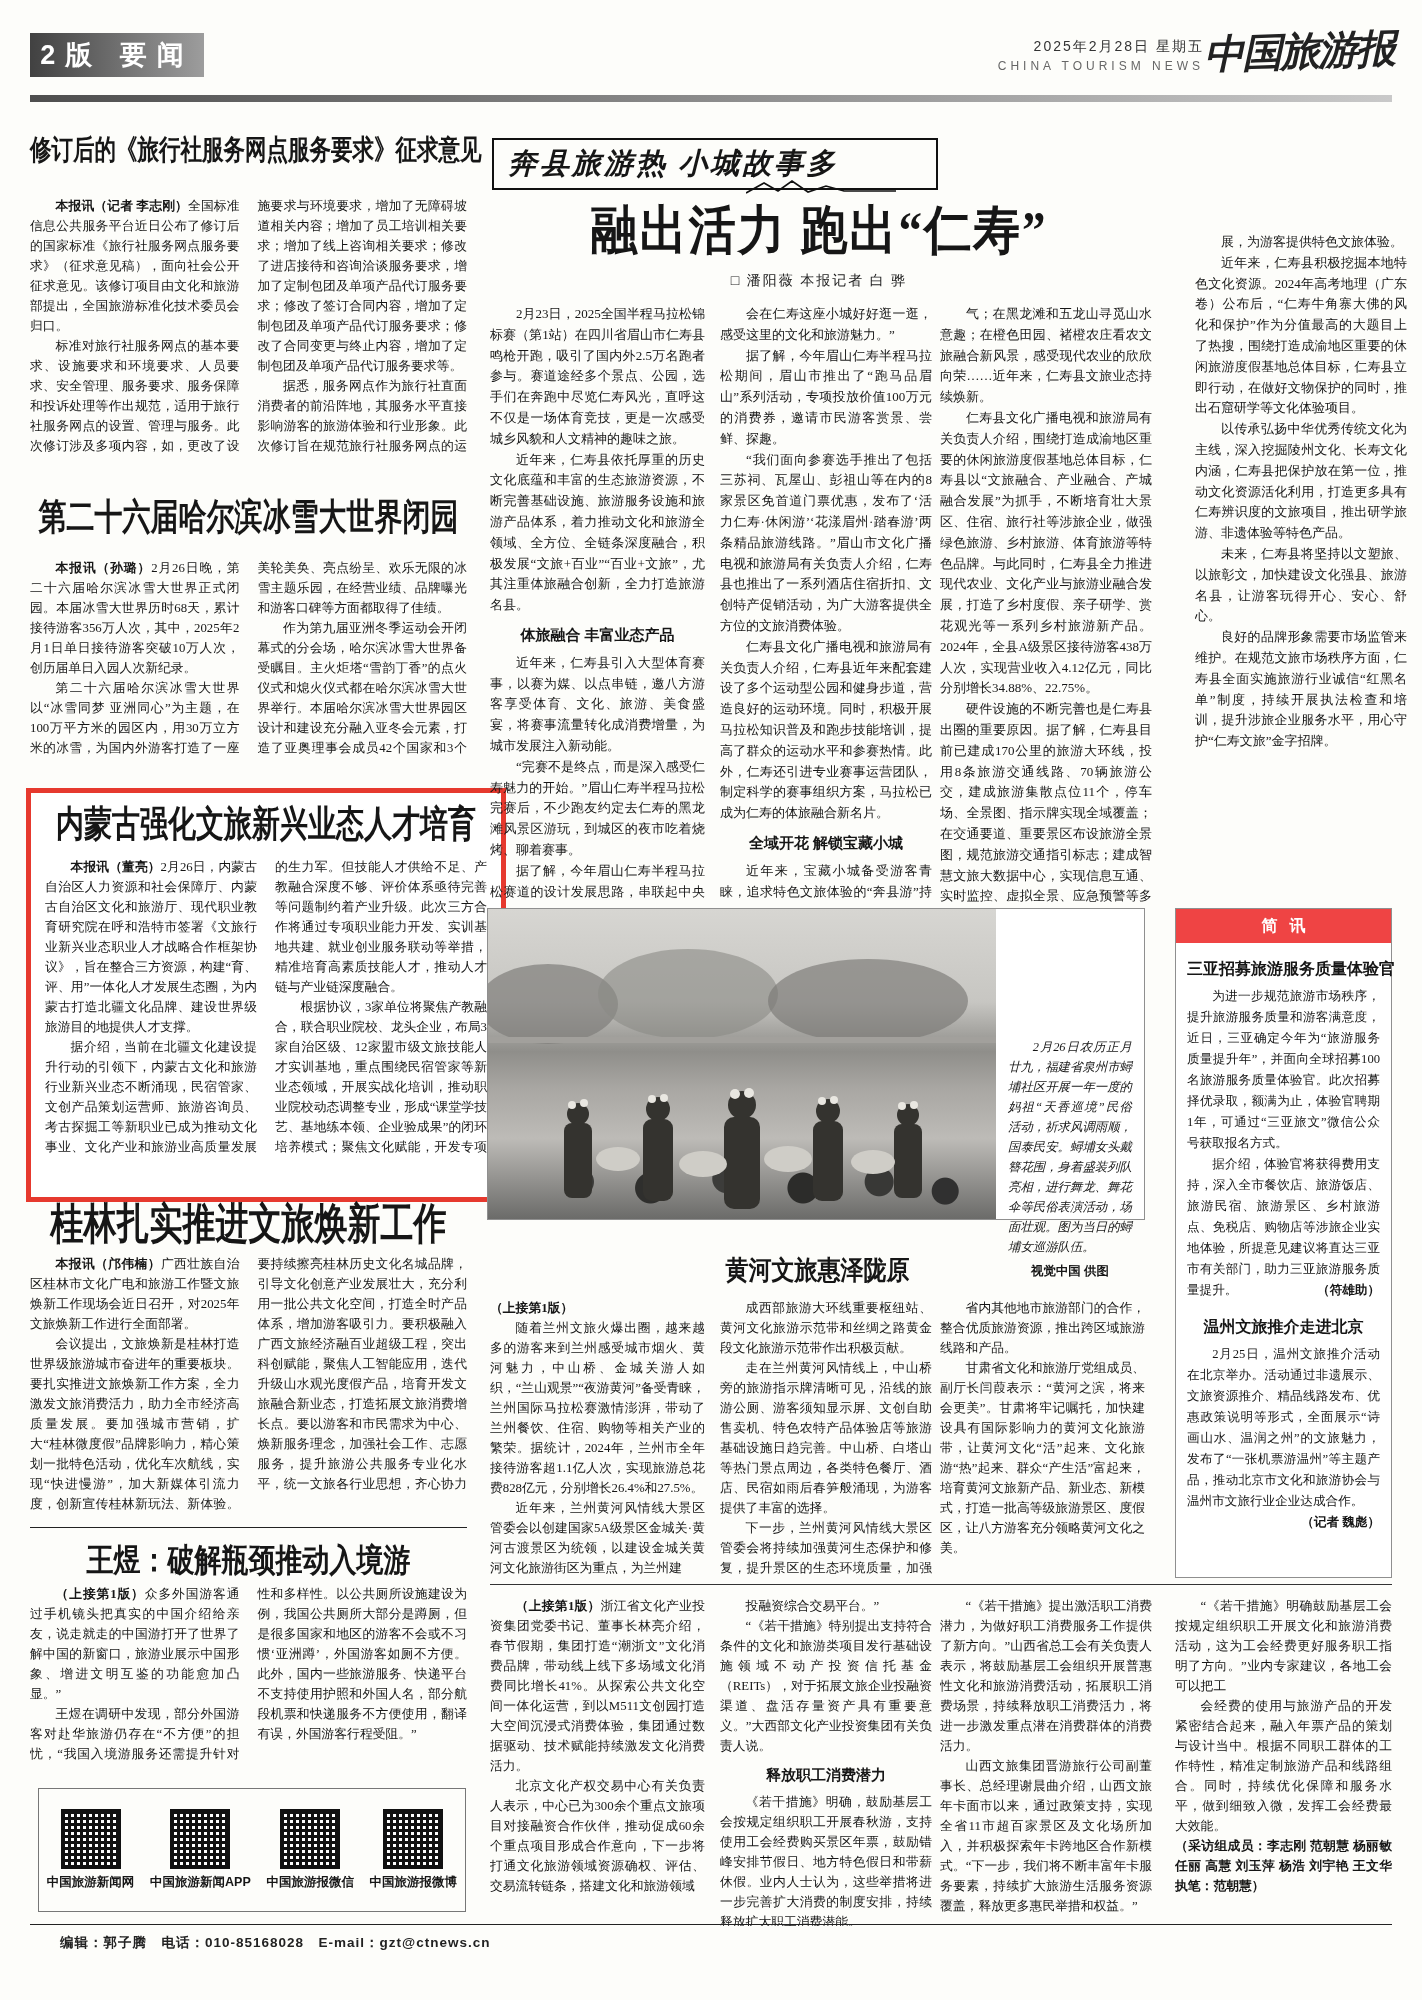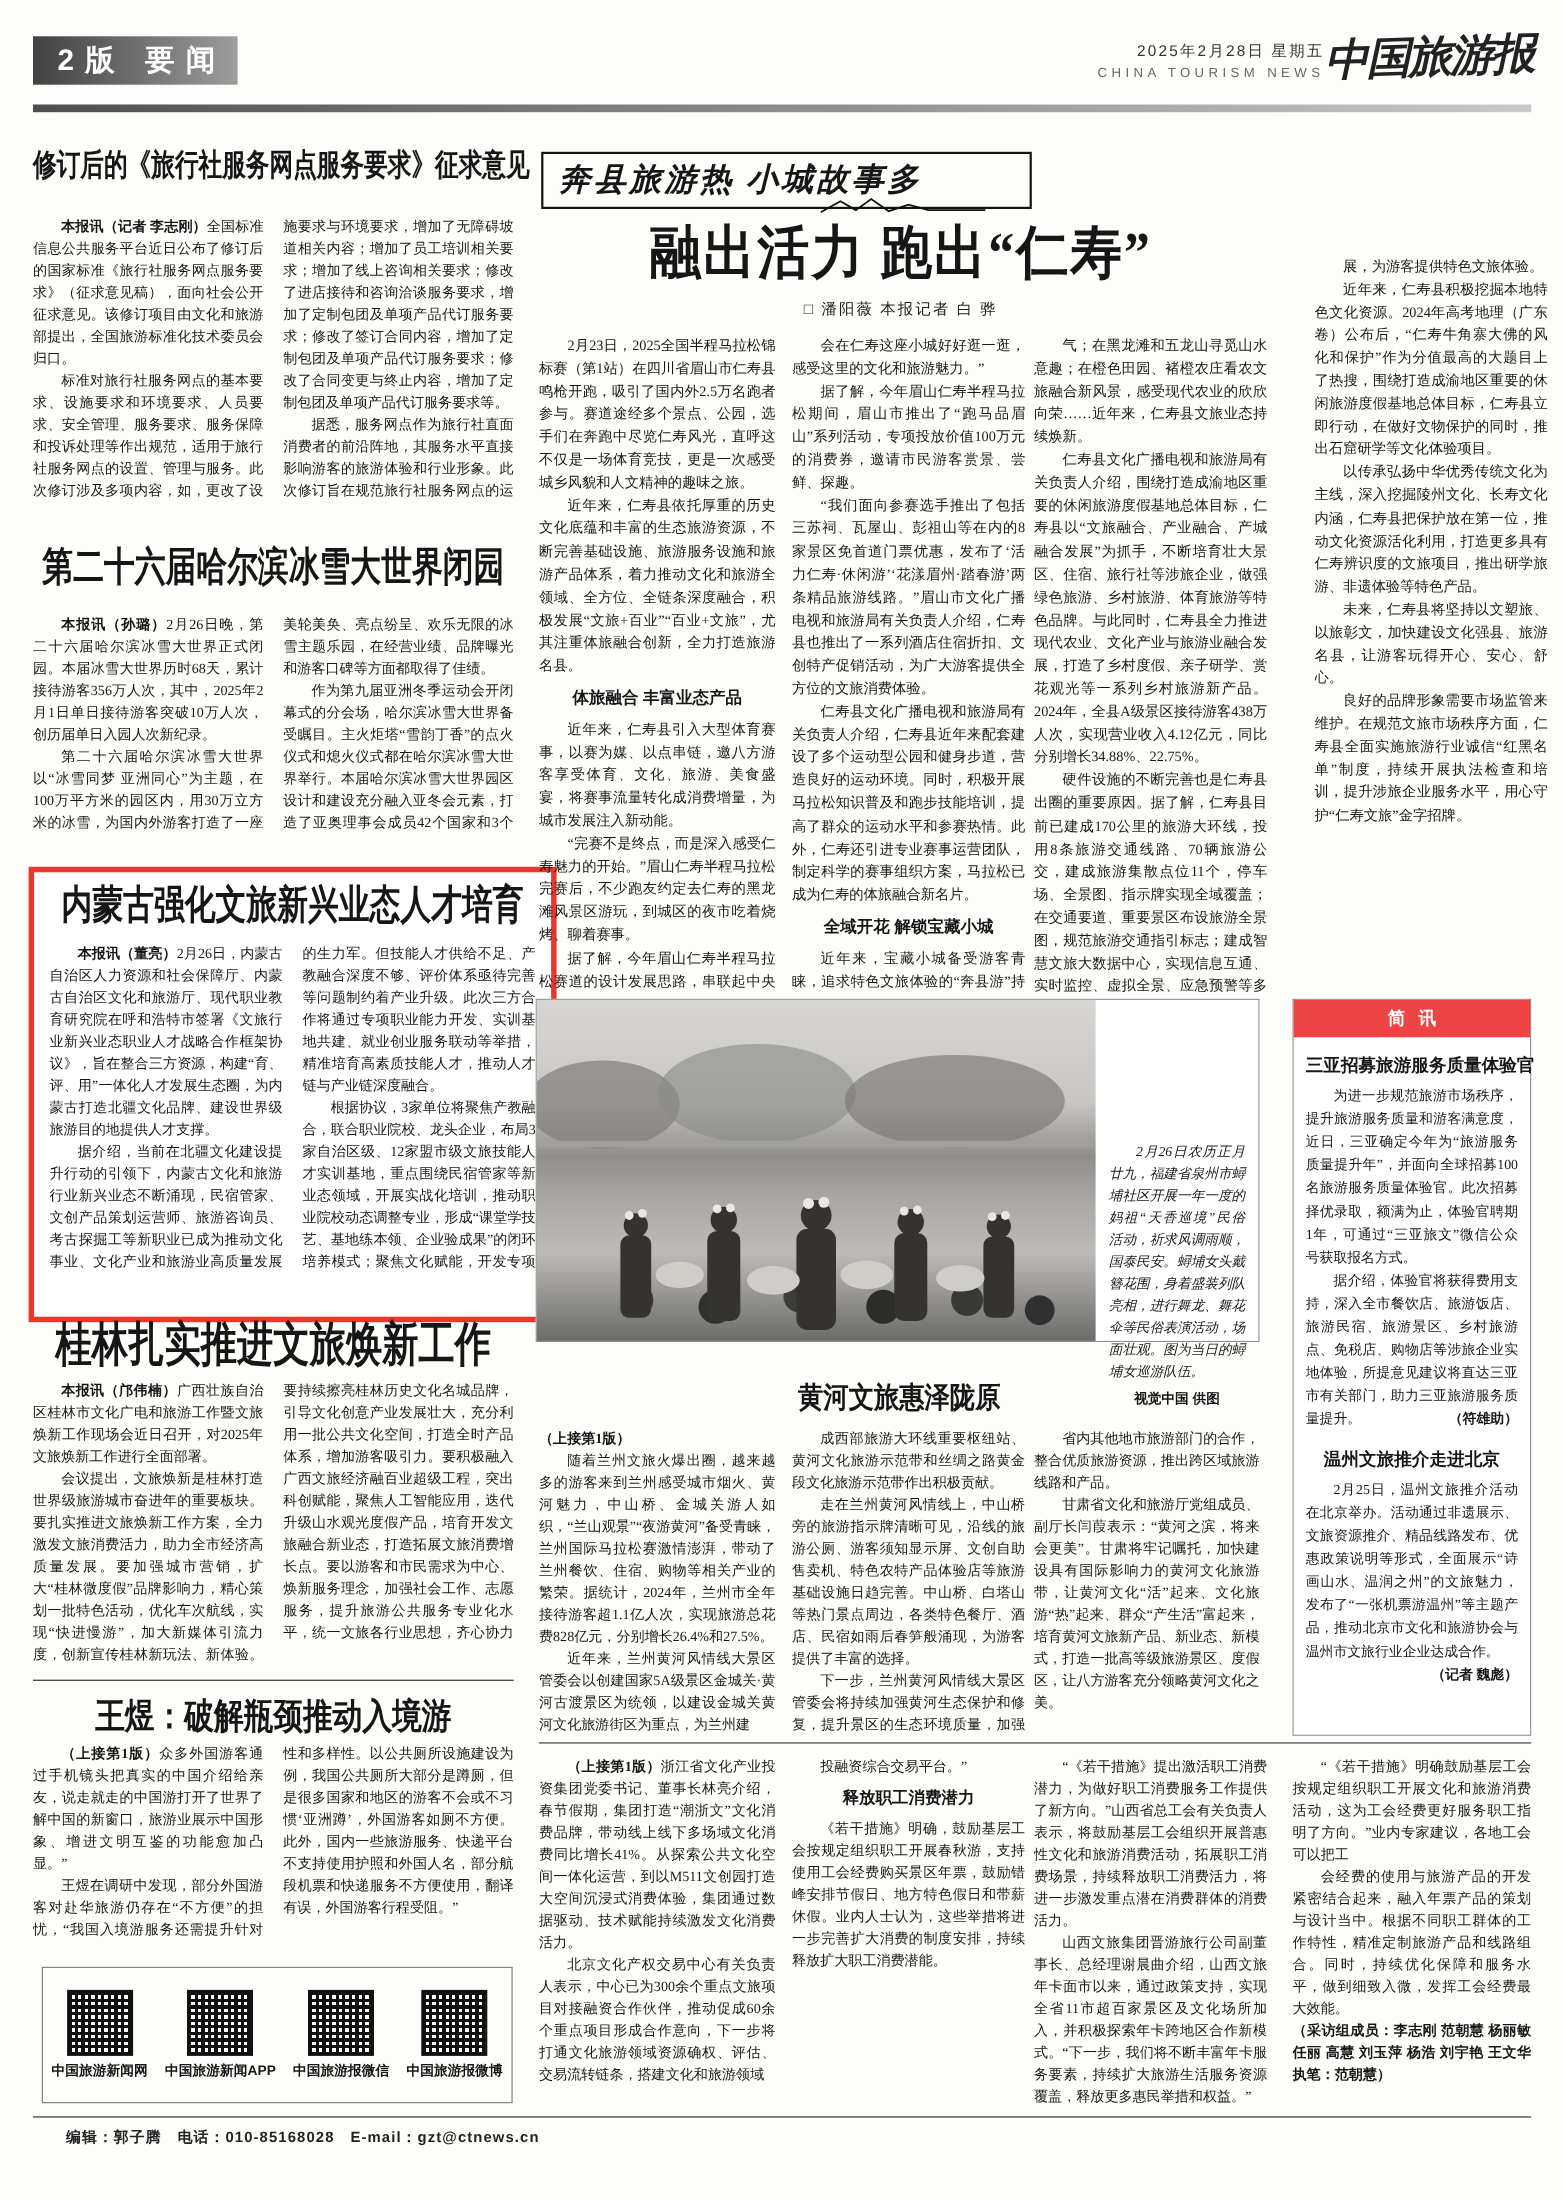--- a/index.html
+++ b/index.html
@@ -6,21 +6,21 @@
   body{
     width:1422px;height:2000px;position:relative;background:#fdfdfa;
     font-family:"Liberation Serif","DejaVu Serif",serif;color:#161616;
     -webkit-font-smoothing:antialiased;overflow:hidden;
   }
   .abs{position:absolute;}
   
   .page-tag{left:30px;top:33px;width:174px;height:44px;
     background:linear-gradient(90deg,#414141,#9d9d9d);color:#fff;
     font-family:"Liberation Sans",sans-serif;font-weight:bold;font-size:27px;
-    display:flex;align-items:center;justify-content:center;letter-spacing:10px;padding-left:12px;}
+    display:flex;align-items:center;justify-content:center;letter-spacing:10px;}
   .date-block{right:218px;top:38px;text-align:right;font-family:"Liberation Sans",sans-serif;}
   .date-line{font-size:14px;font-weight:normal;color:#333;letter-spacing:2px;}
   .date-en{font-size:12px;color:#666;letter-spacing:4px;margin-top:3px;}
   .brand{right:28px;top:24px;font-size:40px;font-weight:bold;font-style:italic;
     transform:rotate(-2deg);letter-spacing:-2px;color:#222;}
   .mast-rule{left:30px;top:95px;width:1362px;height:7px;
     background:linear-gradient(90deg,#4e4e4e,#c9c9c9);}
   
   .headline{font-weight:bold;text-align:center;line-height:1.15;white-space:nowrap;}
   .squeeze{transform:scaleY(1.3);transform-origin:center top;}
@@ -269,20 +269,21 @@
   </div>
 
 <div class="abs hrule" style="left:490px;top:1584px;width:902px;"></div>
 
 <div class="abs colbody col" style="left:490px;top:1596px;width:215px;height:330px;">
     <p><b>（上接第1版）</b>浙江省文化产业投资集团党委书记、董事长林亮介绍，春节假期，集团打造“潮浙文”文化消费品牌，带动线上线下多场域文化消费同比增长41%。从探索公共文化空间一体化运营，到以M511文创园打造大空间沉浸式消费体验，集团通过数据驱动、技术赋能持续激发文化消费活力。</p>
     <p>北京文化产权交易中心有关负责人表示，中心已为300余个重点文旅项目对接融资合作伙伴，推动促成60余个重点项目形成合作意向，下一步将打通文化旅游领域资源确权、评估、交易流转链条，搭建文化和旅游领域</p>
   </div>
 <div class="abs colbody col" style="left:720px;top:1596px;width:212px;height:330px;">
     <p>投融资综合交易平台。”</p>
+    <p>“《若干措施》特别提出支持符合条件的文化和旅游类项目发行基础设施领域不动产投资信托基金（REITs），对于拓展文旅企业投融资渠道、盘活存量资产具有重要意义。”大西部文化产业投资集团有关负责人说。</p>
     <p class="sub">释放职工消费潜力</p>
     <p>《若干措施》明确，鼓励基层工会按规定组织职工开展春秋游，支持使用工会经费购买景区年票，鼓励错峰安排节假日、地方特色假日和带薪休假。业内人士认为，这些举措将进一步完善扩大消费的制度安排，持续释放扩大职工消费潜能。</p>
   </div>
 <div class="abs colbody col" style="left:940px;top:1596px;width:212px;height:330px;">
     <p>“《若干措施》提出激活职工消费潜力，为做好职工消费服务工作提供了新方向。”山西省总工会有关负责人表示，将鼓励基层工会组织开展普惠性文化和旅游消费活动，拓展职工消费场景，持续释放职工消费活力，将进一步激发重点潜在消费群体的消费活力。</p>
     <p>山西文旅集团晋游旅行公司副董事长、总经理谢晨曲介绍，山西文旅年卡面市以来，通过政策支持，实现全省11市超百家景区及文化场所加入，并积极探索年卡跨地区合作新模式。“下一步，我们将不断丰富年卡服务要素，持续扩大旅游生活服务资源覆盖，释放更多惠民举措和权益。”</p>
   </div>
 <div class="abs colbody col" style="left:1175px;top:1596px;width:217px;height:330px;">
     <p>“《若干措施》明确鼓励基层工会按规定组织职工开展文化和旅游消费活动，这为工会经费更好服务职工指明了方向。”业内专家建议，各地工会可以把工</p>
     <p>会经费的使用与旅游产品的开发紧密结合起来，融入年票产品的策划与设计当中。根据不同职工群体的工作特性，精准定制旅游产品和线路组合。同时，持续优化保障和服务水平，做到细致入微，发挥工会经费最大效能。</p>

